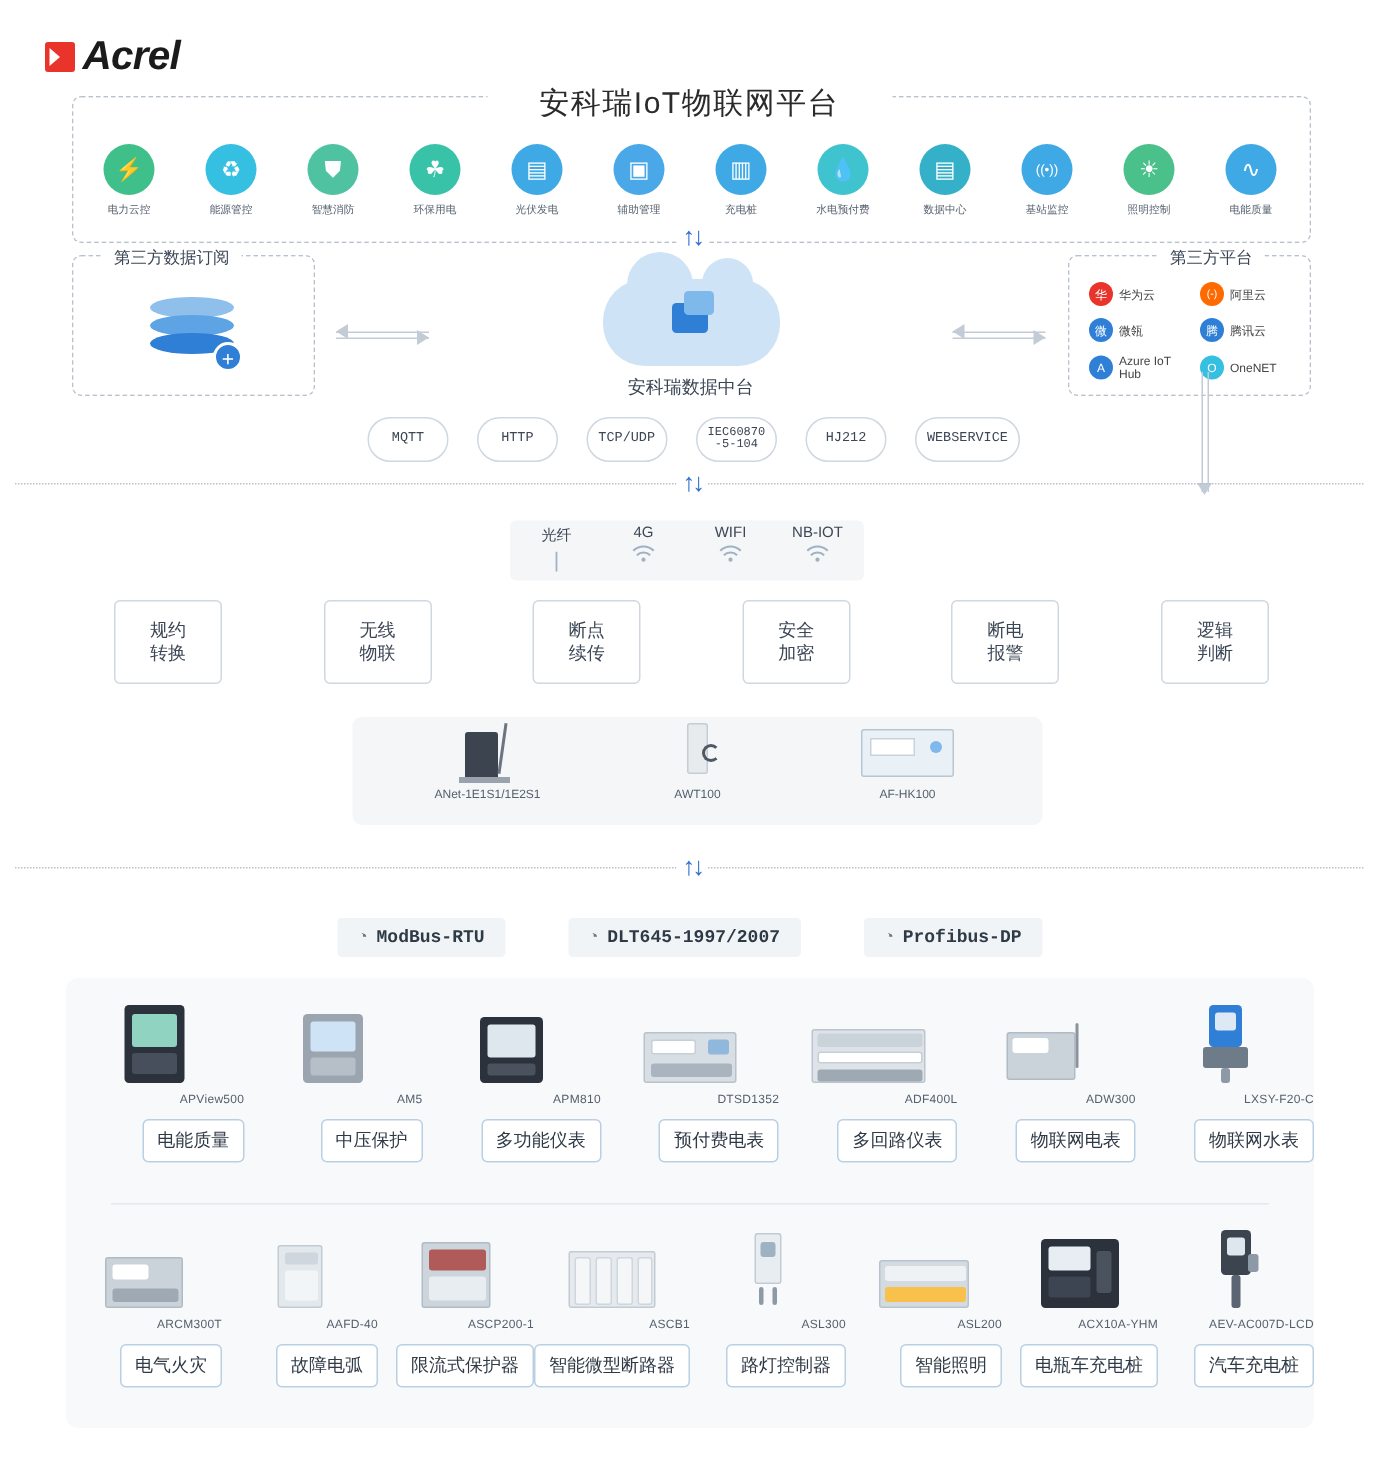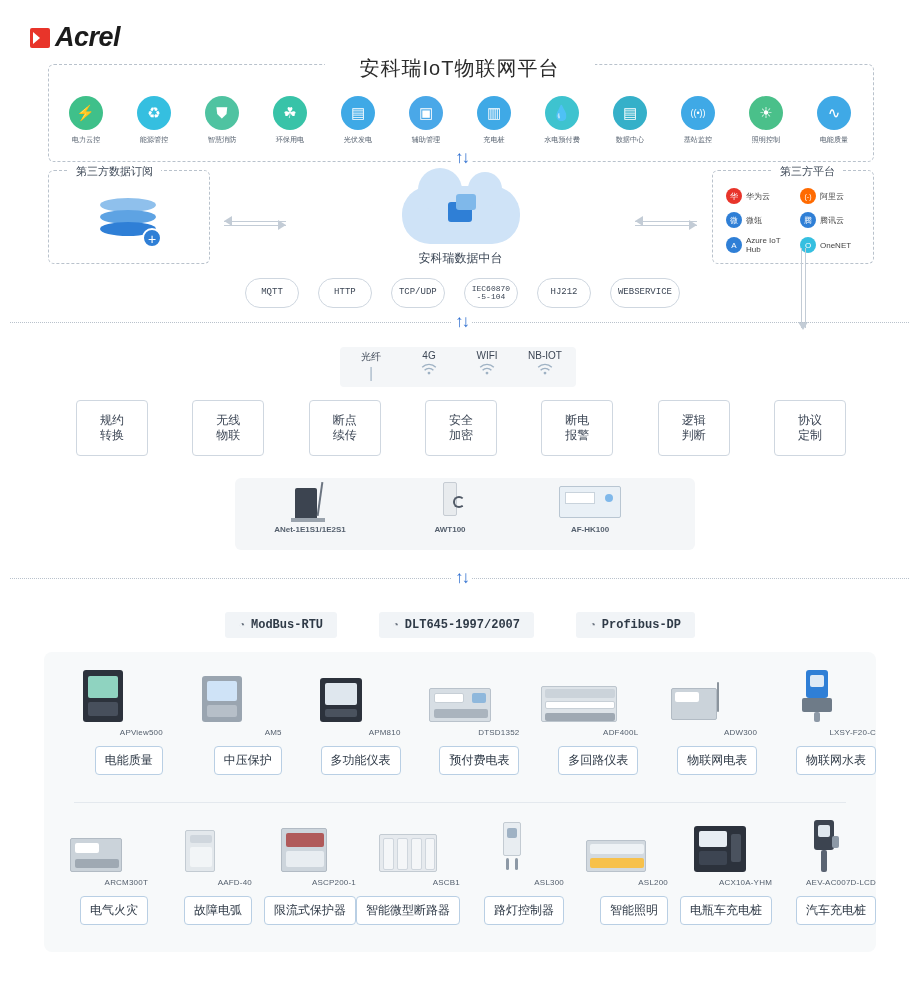--- a/index.html
+++ b/index.html
@@ -170,21 +170,21 @@
   
   #feature-row { position:absolute; left: 76px; top: 400px; width: 770px; display:flex; justify-content:space-between; }
   .feature-card {
     width: 72px; height: 56px; border: 1px solid #cfd7e0; border-radius: 4px;
     display:flex; flex-direction:column; align-items:center; justify-content:center;
     font-size: 12px; color:#3c4655; line-height: 1.25; background:#fff;
   }
 
   
   #gw-panel { position:absolute; left: 235px; top: 478px; width: 460px; height: 72px; background:#f4f6f8; border-radius:6px; }
-  #gw-row { position:absolute; left: 240px; top: 482px; width: 450px; display:flex; justify-content:flex-start; align-items:flex-end;font-weight:bold; }
+  #gw-row { position:absolute; left: 240px; top: 482px; width: 450px; display:flex; justify-content:center; align-items:flex-end; }
   .gw-item { text-align:center; width: 140px; }
   .gw-caption { font-size: 8px; color:#55606e; margin-top: 3px; }
 
   .dev-anet { position:relative; width: 46px; height: 40px; margin: 0 auto; }
   .dev-anet .body { position:absolute; left: 8px; bottom:0; width: 22px; height: 34px; background:#3c4450; border-radius:2px; }
   .dev-anet .ant { position:absolute; left: 32px; bottom: 6px; width: 2px; height: 34px; background:#6b7480; transform: rotate(8deg); }
   .dev-anet .base { position:absolute; left: 4px; bottom:0; width: 34px; height: 4px; background:#9aa3ad; }
 
   .dev-awt { position:relative; width: 30px; height: 40px; margin:0 auto; }
   .dev-awt .body { position:absolute; left:8px; top:0; width: 14px; height: 34px; background:#e8ebee; border:1px solid #c6ccd3; border-radius:2px; }
@@ -432,24 +432,20 @@
     <span>加密</span>
   </div>
   <div class="feature-card">
     <span>断电</span>
     <span>报警</span>
   </div>
   <div class="feature-card">
     <span>逻辑</span>
     <span>判断</span>
   </div>
-  <div class="feature-card">
-    <span>协议</span>
-    <span>定制</span>
-  </div>
 </div>
 
 <div id="gw-panel"></div>
 <div id="gw-row">
   <div class="gw-item">
     <div class="dev-anet">
       <div class="body"></div>
         <div class="ant"></div>
         <div class="base"></div>
     </div>

